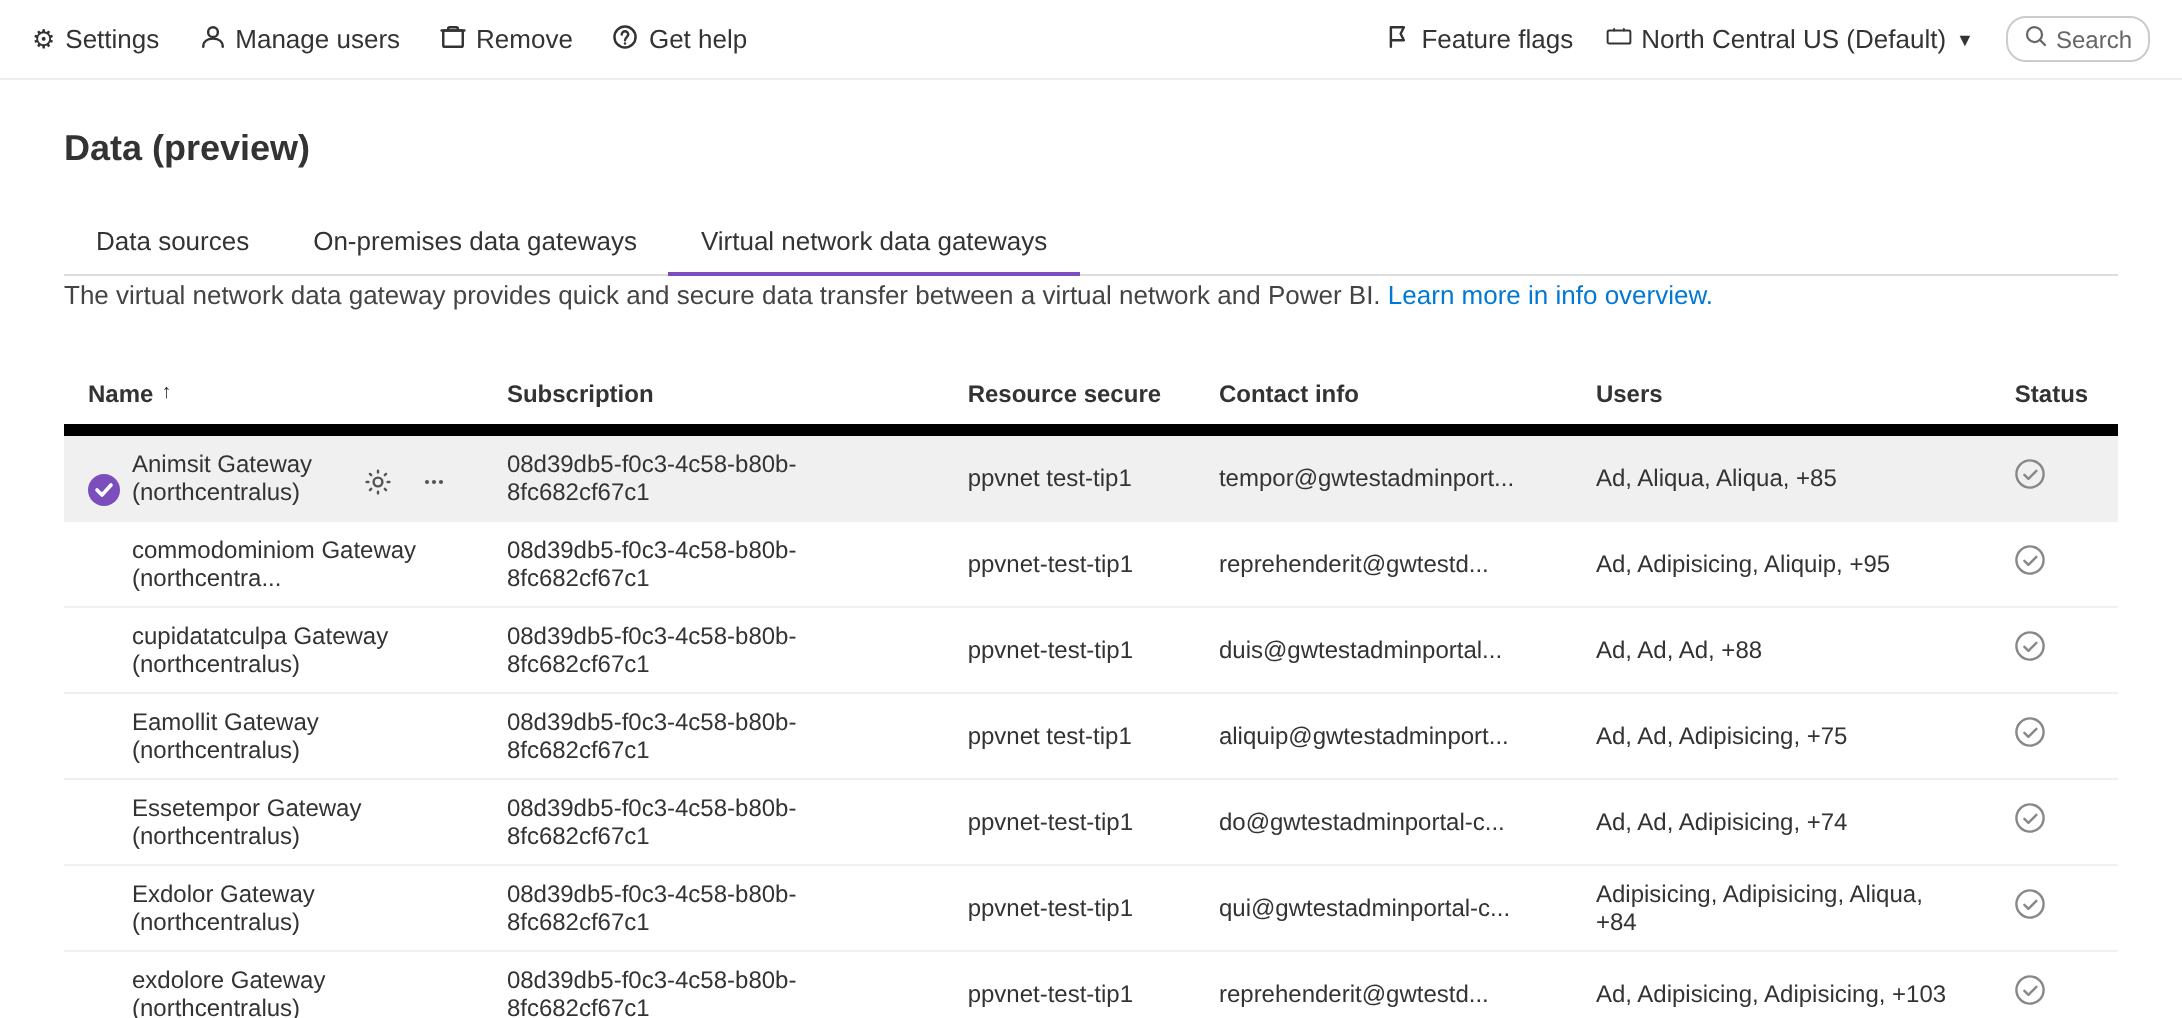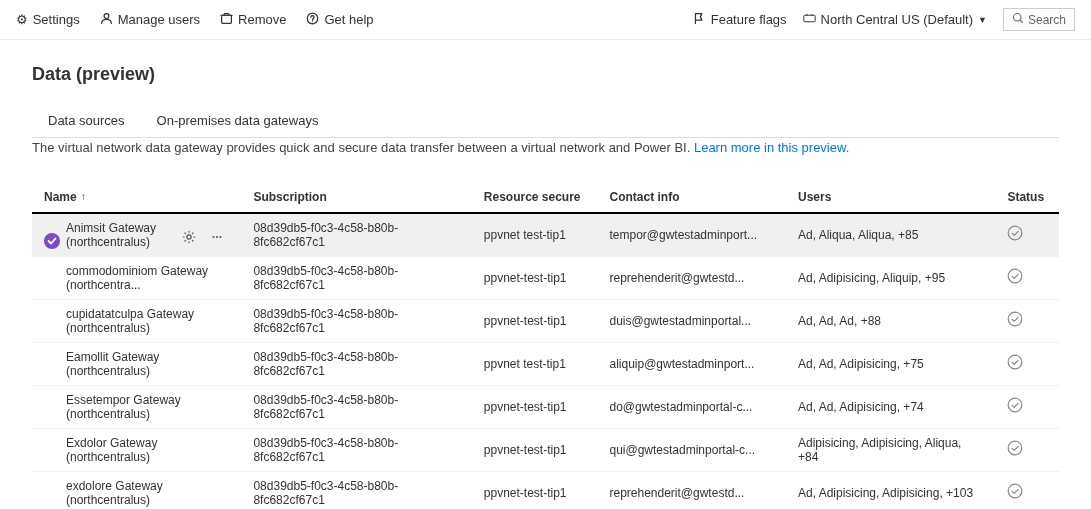--- a/index.html
+++ b/index.html
@@ -18,21 +18,21 @@
     .top-nav-left { display: flex; align-items: center; gap: 20px; flex: 1; }
     .top-nav-right { display: flex; align-items: center; gap: 16px; }
     .nav-item {
       display: flex; align-items: center; gap: 5px;
       font-size: 13px; color: #333; cursor: pointer;
       white-space: nowrap;
     }
     .nav-icon { font-size: 13px; }
     .search-box {
       display: flex; align-items: center; gap: 4px;
-      border: 1px solid #ccc; border-radius: 0;
+      border: 1px solid #ccc; border-radius: 10px;
       padding: 3px 8px; font-size: 12px; color: #666;
       cursor: text;
     }
 
     
     .page-content { padding: 24px 32px; }
     .page-title { font-size: 18px; font-weight: 600; color: #333; margin-bottom: 20px; }
 
     
     .tabs { display: flex; align-items: flex-end; border-bottom: 1px solid #ddd; gap: 0; }
@@ -46,21 +46,21 @@
     
     .description {
       font-size: 13px; color: #444; margin-bottom: 24px; line-height: 1.5;
     }
     .description a { color: #0078d4; text-decoration: none; }
 
     
     .data-table { width: 100%; border-collapse: collapse; }
     .data-table th {
       text-align: left; font-weight: 600; font-size: 12px;
-      color: #333; padding: 8px 12px; border-bottom: 2px solid #000000;
+      color: #333; padding: 8px 12px; border-bottom: 6px solid #000000;
       background: #fff;
     }
     .data-table td {
       padding: 7px 12px; font-size: 12px; color: #333;
       border-bottom: 1px solid #f0f0f0; vertical-align: middle;
     }
     .selected-row td { background: #f0f0f0 !important; }
 
     .col-name { width: 200px; }
     .col-sub { width: 220px; }
@@ -156,25 +156,26 @@
     </div>
   </div>
 </div>
 
 <div class="page-content">
   <h1 class="page-title">Data (preview)</h1>
 
   <div class="tabs">
     <div class="tab">Data sources</div>
     <div class="tab">On-premises data gateways</div>
+    <div class="tab active">Virtual network data gateways</div>
   </div>
 
   <div class="description">
     <span>The virtual network data gateway provides quick and secure data transfer between a virtual network and Power BI.</span>
-    <a href="#">Learn more in this preview.</a>
+    <a href="#">Learn more in info overview.</a>
   </div>
 
   <table class="data-table">
     <thead>
       <tr>
         <th class="col-name">
           <div class="th-sort">
             <span>Name</span>
             <span class="sort-arrow">↑</span>
           </div>

